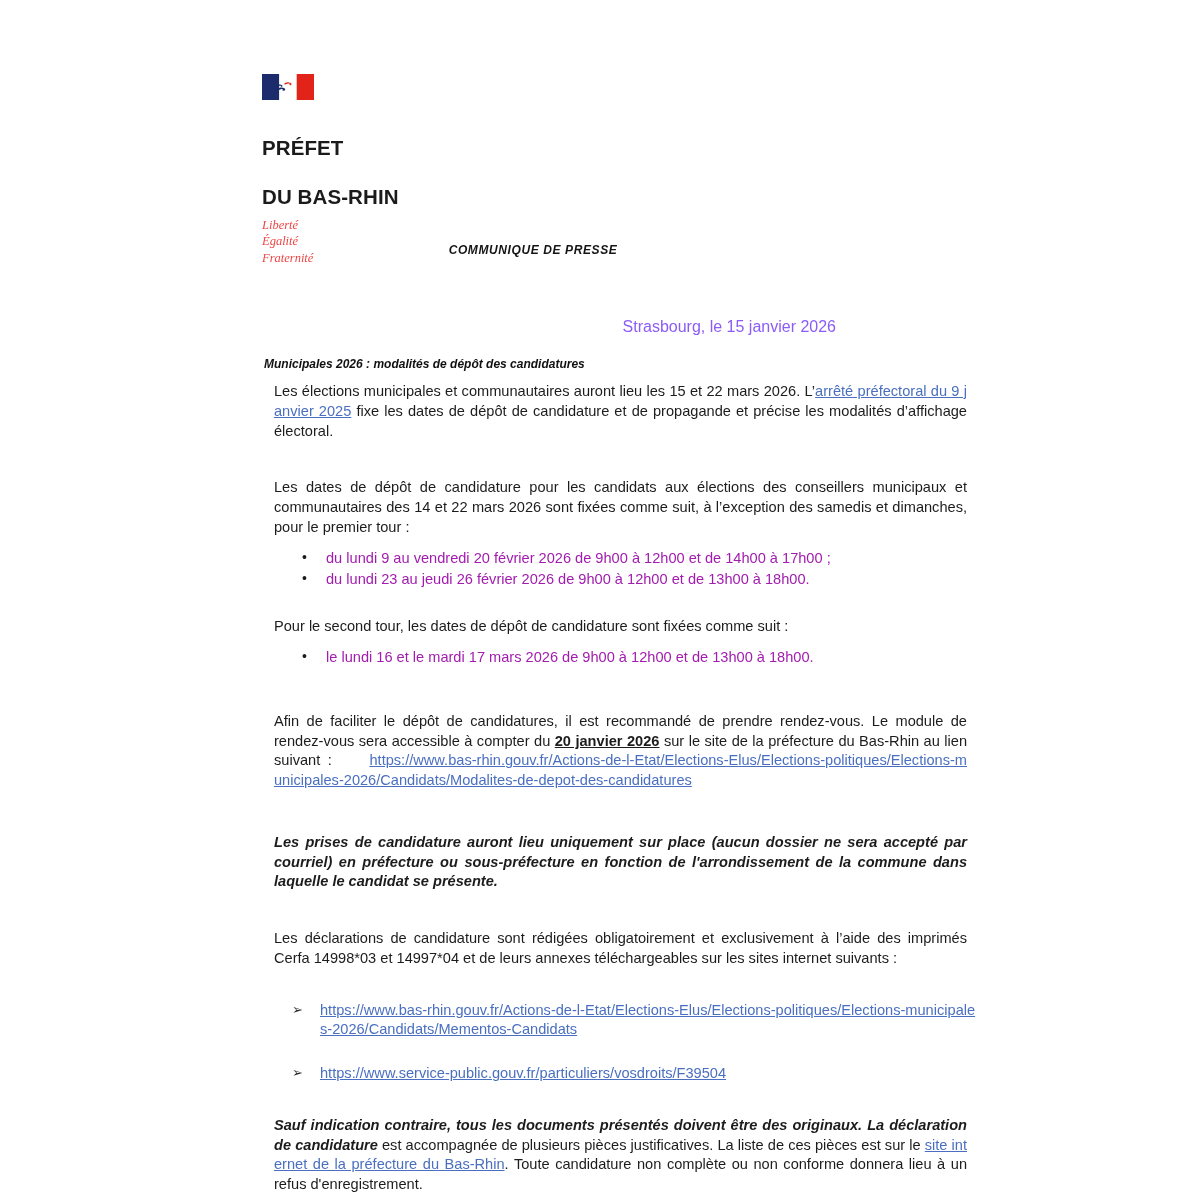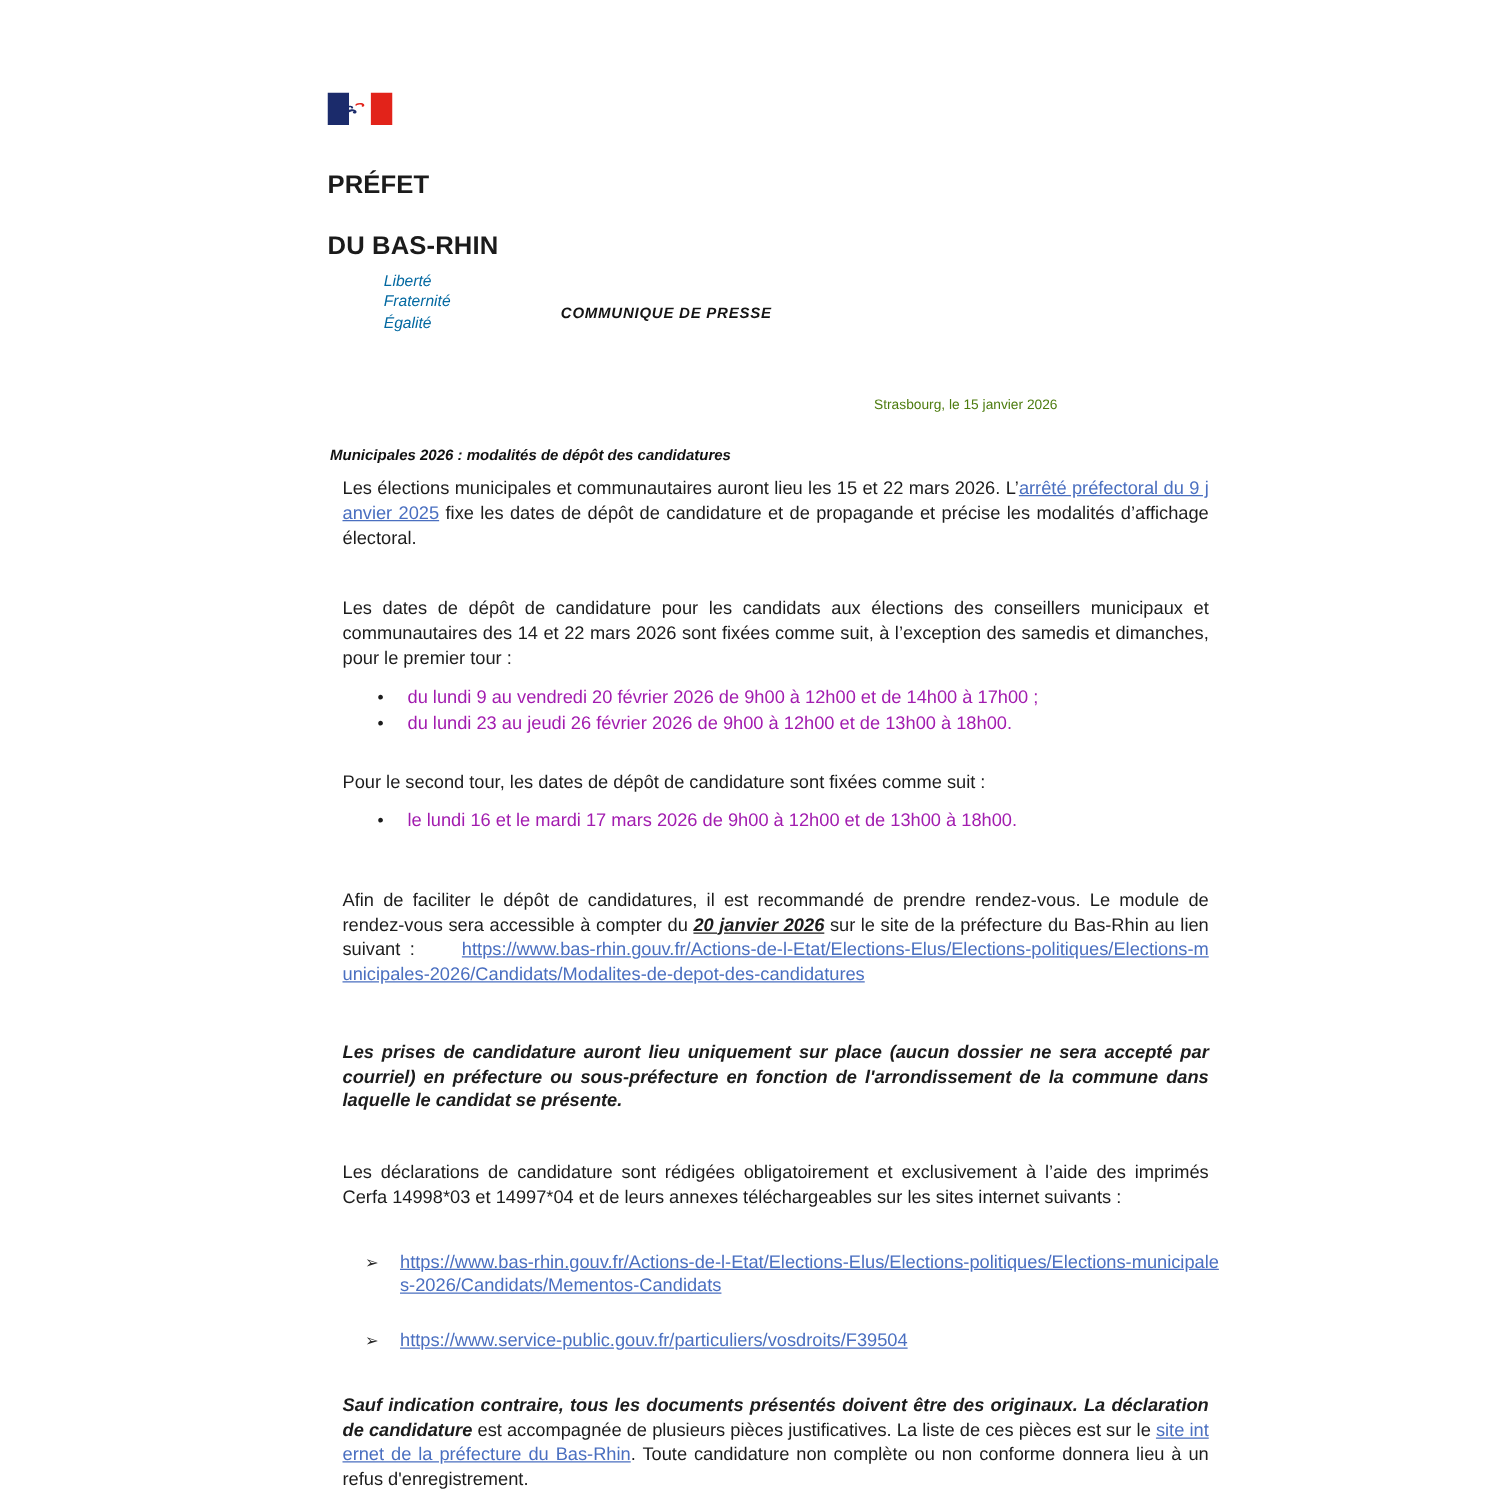--- a/index.html
+++ b/index.html
@@ -42,50 +42,49 @@
     font-family: "Liberation Sans", sans-serif;
     font-weight: bold;
     font-size: 20.5px;
     line-height: 1.18;
     letter-spacing: 0.1px;
     color: #1b1b1b;
     margin: 0;
     white-space: pre-line;
   }
   .motto {
-    font-family: Liberation Sans, sans-serif;
+    font-family: Liberation Serif, serif;
     font-style: italic;
     font-size: 12.5px;
     line-height: 1.33;
-    color: #0369a1;
+    color: #ef4444;
     margin-top: 8px;
-    margin-left: 45px;
   }
   .motto div { white-space: nowrap; }
 
   
   .doc-title {
     position: absolute;
     left: 0;
     right: 0;
     top: 243px;
     text-align: center;
     font-weight: bold;
     font-style: italic;
     font-size: 12px;
     letter-spacing: 0.6px;
     color: #141414;
   }
 
   .dateline {
     position: absolute;
-    right: 220px;
+    right: 230px;
     top: 318px;
-    font-size: 11px;
-    color: #4d7c0f;
+    font-size: 16px;
+    color: #8b5cf6;
     white-space: nowrap;
   }
 
   .content {
     position: absolute;
     left: 264px;
     top: 357px;
     width: 713px;
   }
 
@@ -109,21 +108,20 @@
   .gap-md { height: 17px; }
   .gap-lg { height: 22px; }
 
   .emph-block {
     font-weight: bold;
     font-style: italic;
   }
 
   .bold-underline {
     font-weight: bold;
-    font-style: italic;
     text-decoration: underline;
   }
 
   a.link, .link {
     color: #4a6fc0;
     text-decoration: underline;
     word-break: break-all;
   }
   .link-nobreak { word-break: normal; }
 
@@ -200,22 +198,22 @@
       </g>
     </svg>
 
     <div class="prefet-title">
       <span>PRÉFET</span><br>
       <span>DU BAS-RHIN</span>
     </div>
 
     <div class="motto">
       <div>Liberté</div>
+      <div>Égalité</div>
       <div>Fraternité</div>
-      <div>Égalité</div>
     </div>
   </div>
 
   <div class="doc-title">COMMUNIQUE DE PRESSE</div>
 
   <div class="dateline">Strasbourg, le 15 janvier 2026</div>
 
   <div class="content">
 
     <h2 class="section-heading">Municipales 2026 : modalités de dépôt des candidatures</h2>

